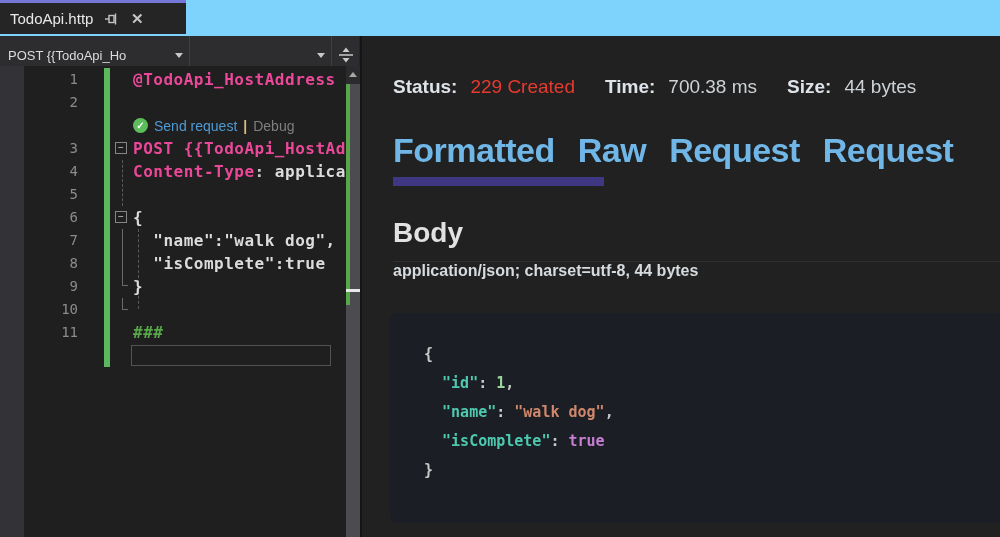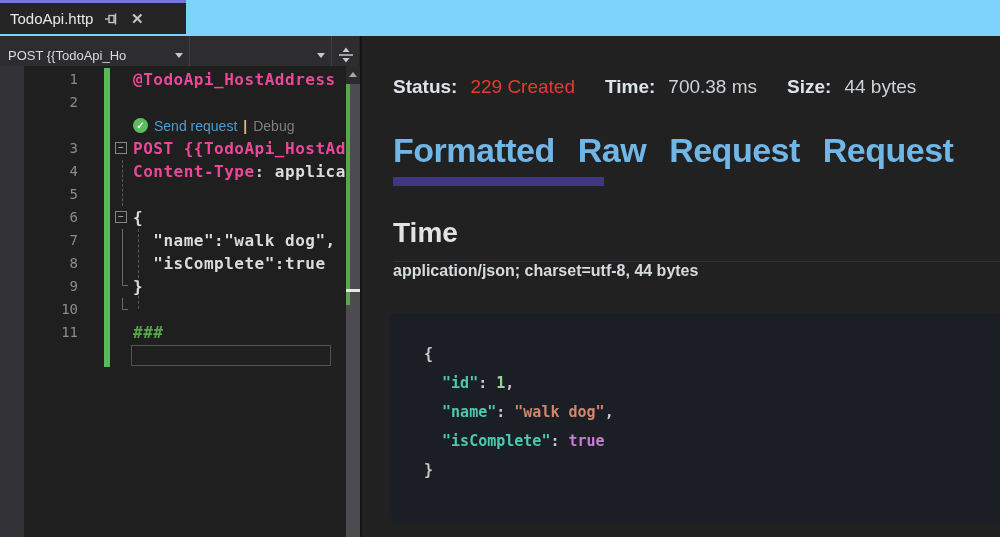--- a/index.html
+++ b/index.html
@@ -175,21 +175,21 @@
       </div>
 
       <div class="rtabs">
           <span class="rtab">Formatted</span>
           <span class="rtab">Raw</span>
           <span class="rtab">Request</span>
           <span class="rtab">Request</span>
         </div>
       <div class="rtab-underline"></div>
 
-      <div class="body-heading">Time</div>
+      <div class="body-heading">Body</div>
       <div class="rule"></div>
 
       <div class="ctype">application/json; charset=utf-8, 44 bytes</div>
 
       <div class="json-card">
         <div id="json-lines">
             <div class="jrow"><span class="c-punc">{</span></div>
             <div class="jrow"><span class="c-key">  "id"</span><span class="c-punc">: </span><span class="c-num">1</span><span class="c-punc">,</span></div>
             <div class="jrow"><span class="c-key">  "name"</span><span class="c-punc">: </span><span class="c-str">"walk dog"</span><span class="c-punc">,</span></div>
             <div class="jrow"><span class="c-key">  "isComplete"</span><span class="c-punc">: </span><span class="c-bool">true</span></div>

